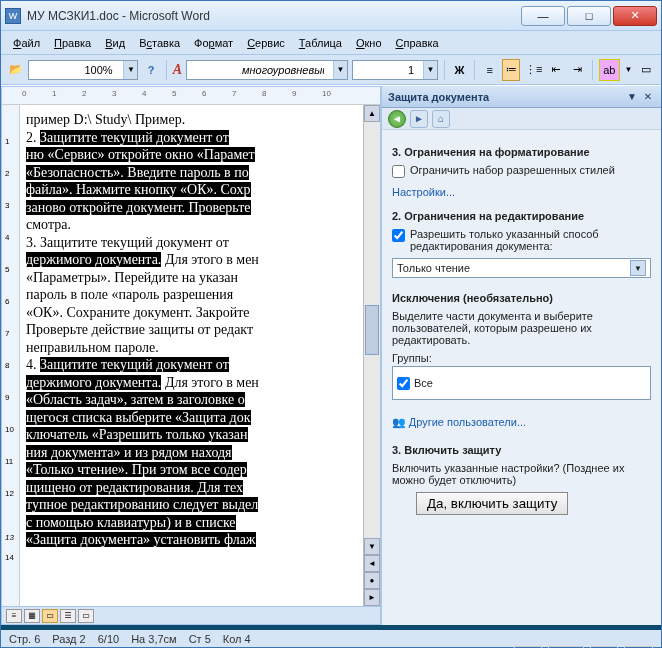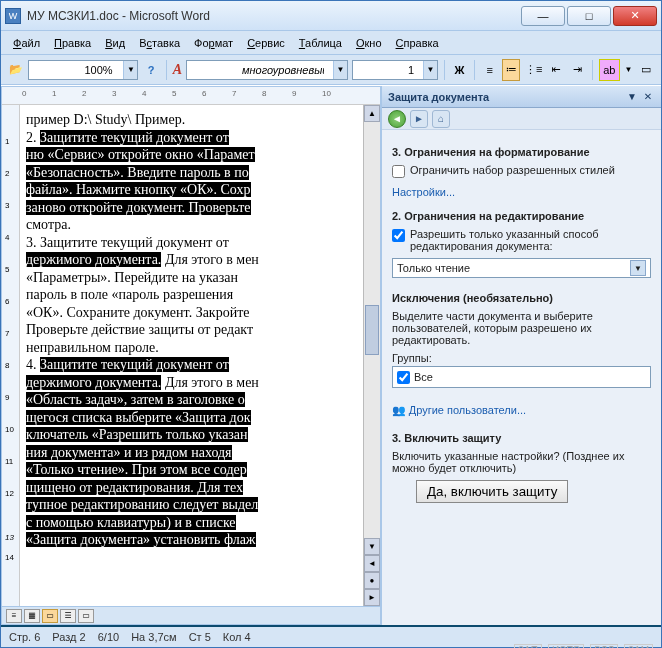--- a/index.html
+++ b/index.html
@@ -45,23 +45,23 @@
   .panenav { height:22px; display:flex; align-items:center; gap:4px; padding:0 6px; background:#dfe9f5; border-bottom:1px solid #c4d4e8;}
   .navbtn { width:18px; height:18px; border-radius:9px; background:radial-gradient(#8fcf7a,#4aa236); border:1px solid #3a8028; display:flex; align-items:center; justify-content:center; color:#fff; font-size:10px; cursor:pointer;}
   .navbtn.plain { background:#d8e5f3; border-color:#a0b8d4; color:#3a6090; border-radius:3px;}
   .panebody { flex:1; padding:8px 10px; overflow:auto; font-size:11px; color:#222;}
   .sect { font-weight:bold; margin:8px 0 6px;}
   .chkrow { display:flex; align-items:flex-start; gap:5px; margin-bottom:4px;}
   .chkrow input { margin-top:1px;}
   .link { color:#1a5db0; cursor:pointer; display:inline-block; margin:4px 0;}
   .select { width:100%; border:1px solid #7f9db9; background:#fff; height:20px; display:flex; align-items:center; padding:0 4px; margin-top:6px;}
   .select .drop { margin-left:auto; width:16px; height:16px; background:#cfe0f2; border:1px solid #8aa8cc; display:flex; align-items:center; justify-content:center; font-size:8px; cursor:pointer;}
-  .groupbox { border:1px solid #7f9db9; background:#fff; height:22px; display:flex; align-items:center; padding:0 4px; gap:4px; margin-top:2px;}
+  .groupbox { border:1px solid #7f9db9; background:#fff; height:34px; display:flex; align-items:center; padding:0 4px; gap:4px; margin-top:2px;}
   .ybutton { padding:3px 10px; border:1px solid #888; background:linear-gradient(#fafafa,#e2e2e2); cursor:pointer; margin-top:6px;margin-left:24px;}
-  .statusbar { height:22px; background:#d6e5f5; border-top:2px solid #0c4a6e; display:flex; align-items:center; gap:12px; padding:0 8px; font-size:11px; color:#333;}
+  .statusbar { height:22px; background:#d6e5f5; border-top:5px solid #0c4a6e; display:flex; align-items:center; gap:12px; padding:0 8px; font-size:11px; color:#333;}
   .statr { margin-left:auto; display:flex; gap:6px; color:#aaa;margin-top:27px;}
   .statr span { border:1px solid #ccc; padding:0 3px; font-size:10px;}
   .Aa { color:#c0392b; font-weight:bold; font-style:italic; font-family:serif; font-size:14px;}
   .icon-users::before { content:"👥"; font-size:11px;}
 </style>
 </head>
 <body>
 
 <div class="window">
   <div class="titlebar">

